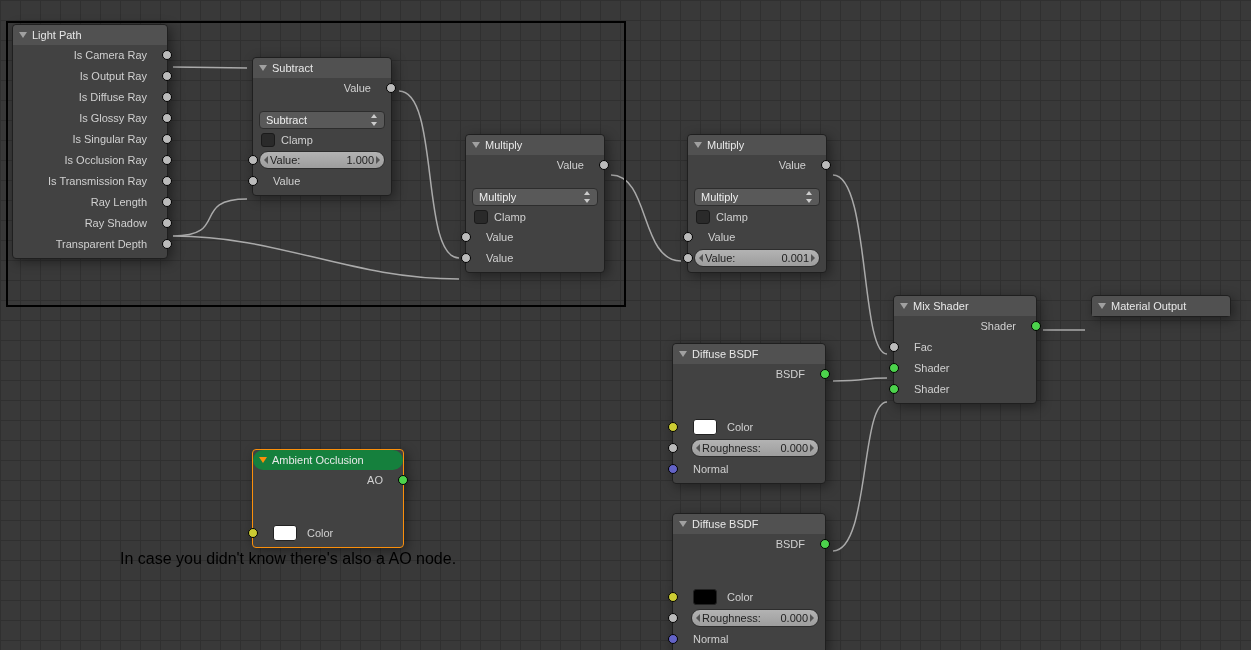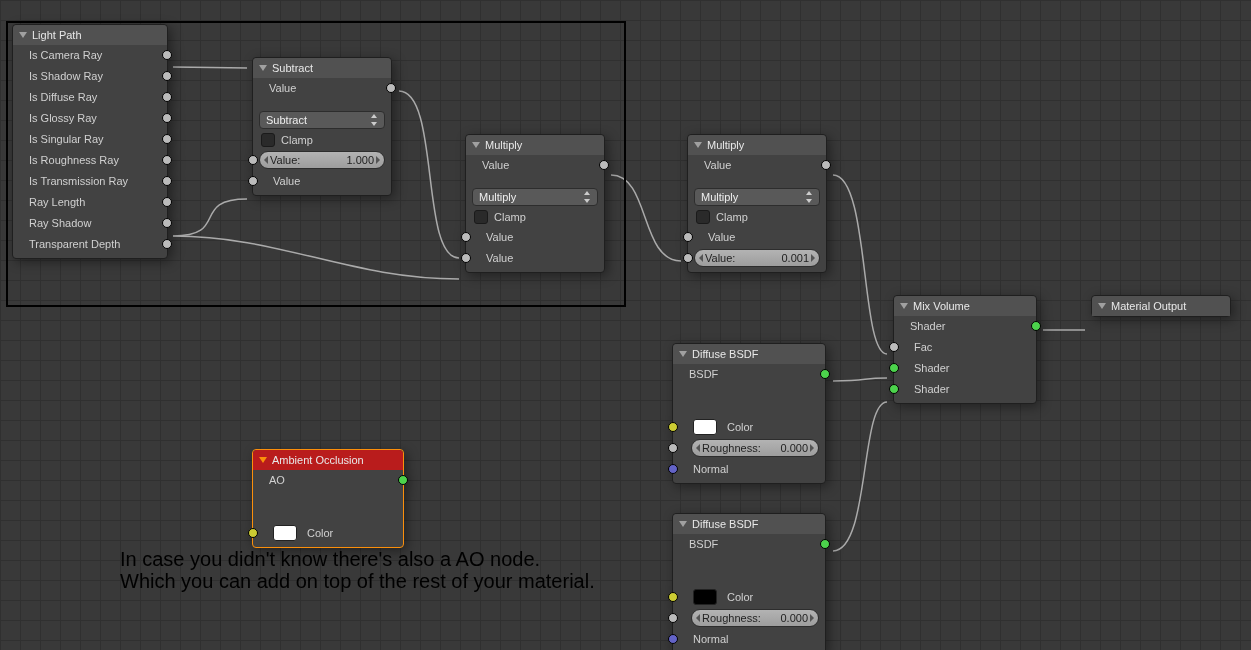--- a/index.html
+++ b/index.html
@@ -5,33 +5,33 @@
   * { box-sizing: border-box; margin: 0; padding: 0; font-family: sans-serif; font-size: 11px; -webkit-user-select: none; user-select: none; }
   body { background: #393939; width: 1251px; height: 650px; position: relative; overflow: hidden; color: #ccc; }
   .grid { position: absolute; inset: 0;
     background-image:
       linear-gradient(#303030 1px, transparent 1px),
       linear-gradient(90deg, #303030 1px, transparent 1px);
     background-size: 20px 20px; }
   svg.wires { position: absolute; inset: 0; width: 1251px; height: 650px; pointer-events: none; }
   .hl-box { position: absolute; border: 2px solid #000; left: 6px; top: 21px; width: 620px; height: 286px; pointer-events: none; z-index: 3; }
   .ann { position: absolute; left: 120px; top: 548px; color: #000; font-size: 16px; line-height: 22px; }
-  .ann div { font-size: 20px; }
+  .ann div { font-size: 16px; }
 
   .node { position: absolute; background: #424242; border: 1px solid #1f1f1f; border-radius: 4px; filter: drop-shadow(3px 3px 6px rgba(0,0,0,0.4)); z-index: 5; }
   .node.sel { border-color: #fb8f0b; }
   .node-header { height: 20px; display: flex; align-items: center; padding: 0 6px; border-radius: 4px 4px 0 0; background: #515151; gap: 5px; }
-  .node.sel .node-header { background: #b91c1c; }
+  .node.sel .node-header { background: #15803d; border-radius: 10px; }
   .tri { width: 0; height: 0; border-left: 4px solid transparent; border-right: 4px solid transparent; border-top: 6px solid #a0a0a0; }
   .node.sel .tri { border-top-color: #fb8f0b; }
   .node-title { color: #e8e8e8; }
   .node-body { padding: 0 6px 4px 6px; display: flex; flex-direction: column; gap: 1px; }
 
   .row { position: relative; height: 20px; display: flex; align-items: center; }
-  .row.right { }
+  .row.right { justify-content: flex-end; }
   .row .lbl { color: #d0d0d0; padding: 0 10px; }
   .row.right .lbl { padding-right: 14px; }
   .row.left .lbl { padding-left: 14px; }
 
   .sock { position: absolute; width: 10px; height: 10px; border-radius: 50%; border: 1px solid #000; top: 5px; }
   .sock.out { right: -11px; }
   .sock.in { left: -11px; }
   .s-val { background: #bbbbbb; }
   .s-col { background: #cccc33; }
   .s-sh  { background: #4cd34c; }
@@ -80,37 +80,37 @@
   <div class="node-header">
     <span class="tri"></span>
     <span class="node-title">Light Path</span>
   </div>
   <div class="node-body">
     <div class="row right">
         <span class="lbl">Is Camera Ray</span>
         <span class="sock out s-val"></span>
       </div>
     <div class="row right">
-        <span class="lbl">Is Shadow Ray</span>
+        <span class="lbl">Is Output Ray</span>
         <span class="sock out s-val"></span>
       </div>
     <div class="row right">
         <span class="lbl">Is Diffuse Ray</span>
         <span class="sock out s-val"></span>
       </div>
     <div class="row right">
         <span class="lbl">Is Glossy Ray</span>
         <span class="sock out s-val"></span>
       </div>
     <div class="row right">
         <span class="lbl">Is Singular Ray</span>
         <span class="sock out s-val"></span>
       </div>
     <div class="row right">
-        <span class="lbl">Is Roughness Ray</span>
+        <span class="lbl">Is Occlusion Ray</span>
         <span class="sock out s-val"></span>
       </div>
     <div class="row right">
         <span class="lbl">Is Transmission Ray</span>
         <span class="sock out s-val"></span>
       </div>
     <div class="row right">
         <span class="lbl">Ray Length</span>
         <span class="sock out s-val"></span>
       </div>
@@ -307,21 +307,21 @@
     <div class="row left">
         <span class="sock in s-vec"></span>
         <span class="lbl">Normal</span>
       </div>
   </div>
 </div>
 
 <div class="node" style="left:893px; top:295px; width:144px;">
   <div class="node-header">
     <span class="tri"></span>
-    <span class="node-title">Mix Volume</span>
+    <span class="node-title">Mix Shader</span>
   </div>
   <div class="node-body">
     <div class="row right">
         <span class="lbl">Shader</span>
         <span class="sock out s-sh"></span>
       </div>
     <div class="row left">
         <span class="sock in s-val"></span>
         <span class="lbl">Fac</span>
       </div>
@@ -338,14 +338,13 @@
 
 <div class="node" style="left:1091px; top:295px; width:140px;">
   <div class="node-header">
     <span class="tri"></span>
     <span class="node-title">Material Output</span>
   </div>
 </div>
 
 <div class="ann">
   <div>In case you didn't know there's also a AO node.</div>
-  <div>Which you can add on top of the rest of your material.</div>
 </div>
 
 </body></html>

